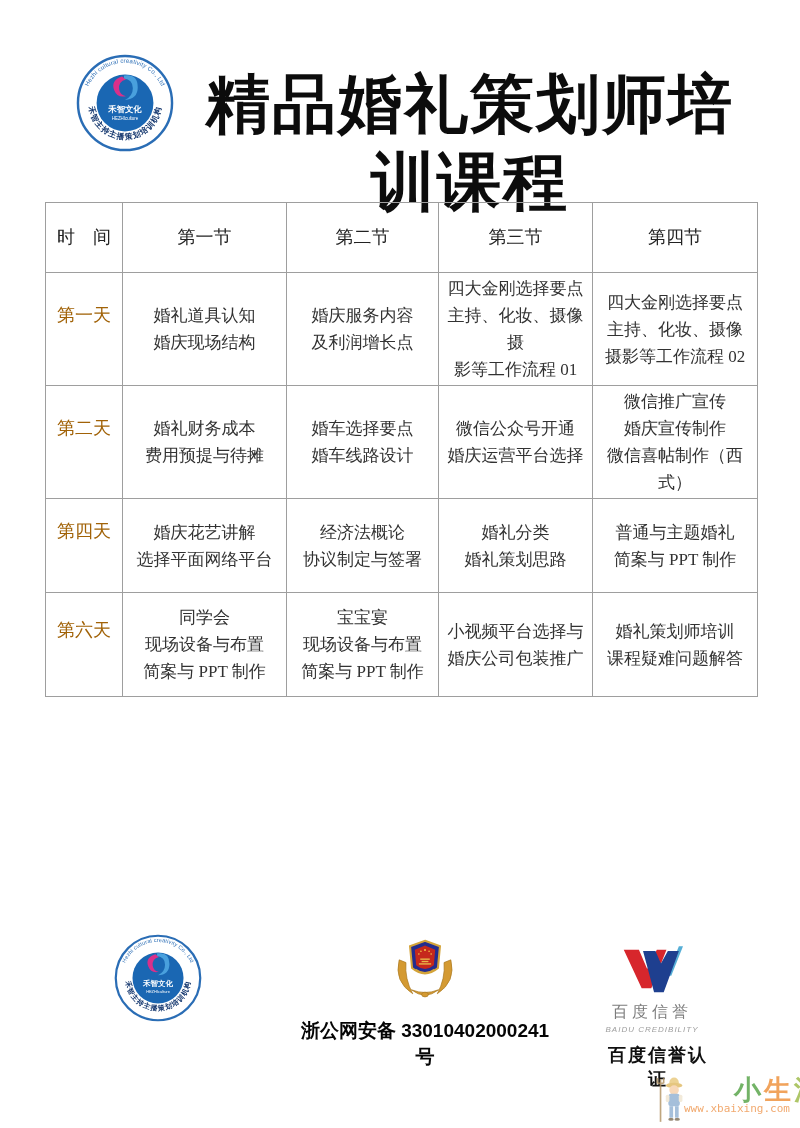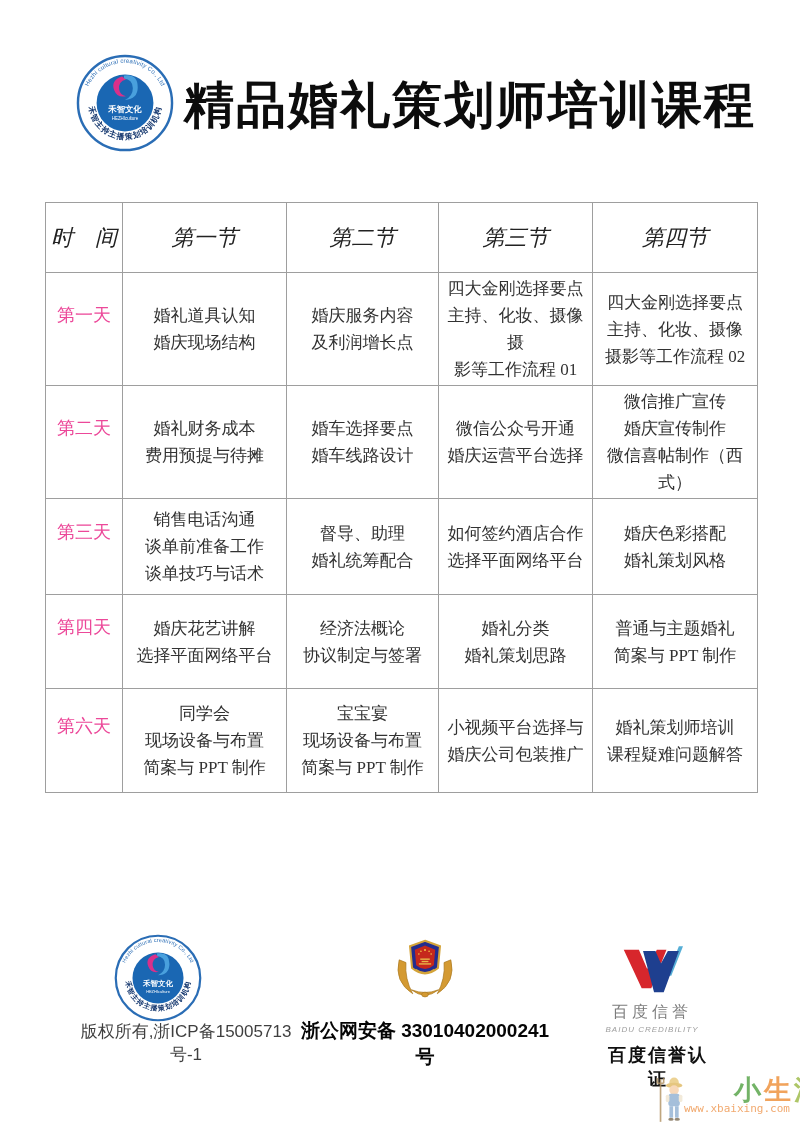--- a/index.html
+++ b/index.html
@@ -2,30 +2,30 @@
 <html><head>
 <meta charset="utf-8">
 <style>
   html,body{margin:0;padding:0;background:#ffffff;}
   .page{position:relative;width:800px;height:1128px;background:#ffffff;overflow:hidden;
         font-family:"Liberation Serif","DejaVu Serif",serif;}
 
   
   .logo-top{position:absolute;left:76px;top:54px;width:98px;height:98px;}
   .page-title{position:absolute;left:178px;top:66px;width:584px;margin:0;
-    text-align:center;font-size:50px;font-weight:bold;color:#0c0c0c;
+    text-align:center;font-size:64px;font-weight:bold;color:#0c0c0c;
     letter-spacing:2px;line-height:78px;font-family:"Liberation Serif","DejaVu Serif",serif;}
 
   
   table.course{position:absolute;left:45px;top:202px;width:712px;
     border-collapse:collapse;table-layout:fixed;}
   table.course td{border:1px solid #9e9e9e;text-align:center;vertical-align:middle;
     font-size:17px;line-height:27px;color:#323232;white-space:pre-line;padding:2px;}
-  table.course tr.head td{font-size:22px;color:#222;font-style:italic;}
-  table.course td.day{font-size:18px;color:#ec4899;padding-bottom:30px;}
+  table.course tr.head td{font-size:18px;color:#222;}
+  table.course td.day{font-size:18px;color:#a16207;padding-bottom:30px;}
 
   
   .logo-footer{position:absolute;left:114px;top:934px;width:88px;height:88px;}
   .icp-text{position:absolute;left:68px;top:1020px;width:236px;text-align:center;
     font-size:17px;color:#3f3f3f;font-family:"Liberation Sans","DejaVu Sans",sans-serif;}
   .police-badge{position:absolute;left:391px;top:929px;width:68px;height:78px;}
   .police-text{position:absolute;left:300px;top:1018px;width:250px;text-align:center;
     font-size:19px;font-weight:bold;color:#050505;
     font-family:Liberation Sans, sans-serif;}
   .baidu-box{position:absolute;left:587px;top:944px;width:130px;text-align:center;
@@ -106,32 +106,20 @@
       <td>婚礼财务成本
 费用预提与待摊</td>
       <td>婚车选择要点
 婚车线路设计</td>
       <td>微信公众号开通
 婚庆运营平台选择</td>
       <td>微信推广宣传
 婚庆宣传制作
 微信喜帖制作（西式）</td>
     </tr>
-    <tr style="height:96px">
-      <td class="day">第三天</td>
-      <td>销售电话沟通
-谈单前准备工作
-谈单技巧与话术</td>
-      <td>督导、助理
-婚礼统筹配合</td>
-      <td>如何签约酒店合作
-选择平面网络平台</td>
-      <td>婚庆色彩搭配
-婚礼策划风格</td>
-    </tr>
     <tr style="height:94px">
       <td class="day">第四天</td>
       <td>婚庆花艺讲解
 选择平面网络平台</td>
       <td>经济法概论
 协议制定与签署</td>
       <td>婚礼分类
 婚礼策划思路</td>
       <td>普通与主题婚礼
 简案与 PPT 制作</td>
@@ -165,21 +153,20 @@
       <textPath href="#arcBottom2" startOffset="50%" text-anchor="middle">禾智主持主播策划培训机构</textPath>
     </text>
     <circle cx="50" cy="50" r="29" fill="#1a67b3"></circle>
     <g>
       <path d="M47,23 q-12,4 -8,14 q3,8 12,6 q-6,-1 -7,-7 q-1,-8 7,-10 z" fill="#d9308a"></path>
       <path d="M49,22 q14,-2 14,12 q0,12 -13,13 q8,-4 8,-12 q0,-9 -9,-10 z" fill="#49a0dd"></path>
     </g>
     <text x="50" y="59" text-anchor="middle" font-size="8.5" font-weight="bold" fill="#ffffff">禾智文化</text>
     <text x="50" y="67" text-anchor="middle" font-size="4.5" fill="#ffffff" font-family="Liberation Sans, sans-serif">HEZHIculture</text>
   </svg>
-  <div class="icp-text">版权所有,浙ICP备15005713号-1</div>
 
   <svg class="police-badge" viewBox="0 0 100 100" xmlns="http://www.w3.org/2000/svg">
     <g fill="#d49a32" stroke="#a87820" stroke-width="1">
       <path d="M12,38 Q4,70 32,88 Q20,66 22,42 Z"></path>
       <path d="M88,38 Q96,70 68,88 Q80,66 78,42 Z"></path>
       <path d="M30,82 Q50,98 70,82 Q50,90 30,82 Z"></path>
       <ellipse cx="50" cy="89" rx="5" ry="3.5"></ellipse>
     </g>
     <path d="M50,10 L72,18 L69,50 Q50,66 31,50 L28,18 Z" fill="#232d8f" stroke="#d4a43a" stroke-width="3"></path>
     <path d="M50,17 L65,23 L63,46 Q50,57 37,46 L35,23 Z" fill="#c5281c"></path>

